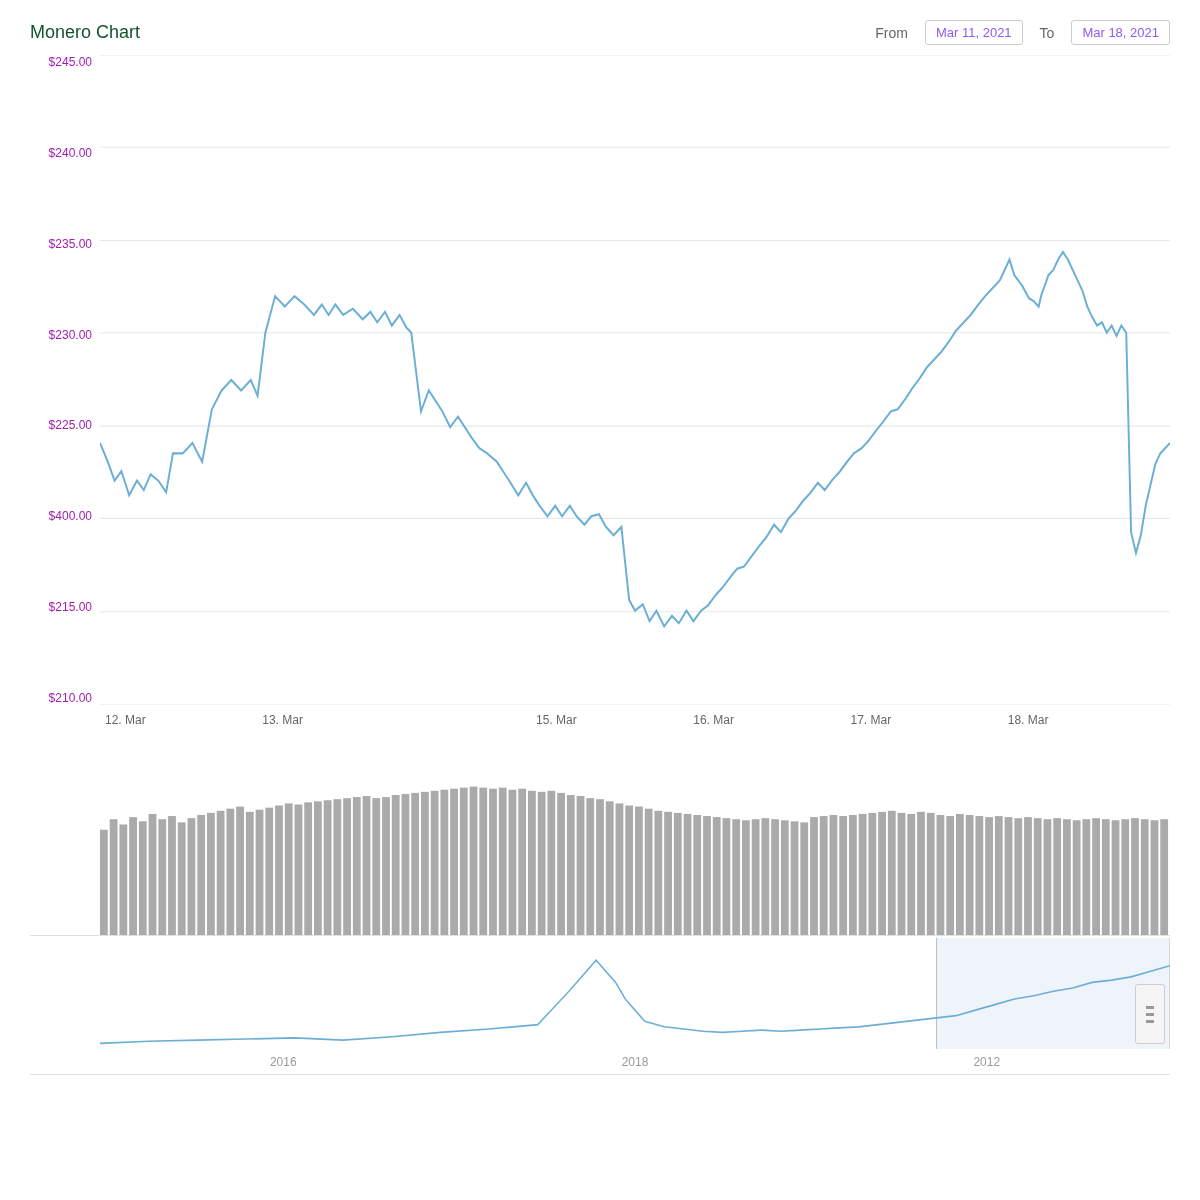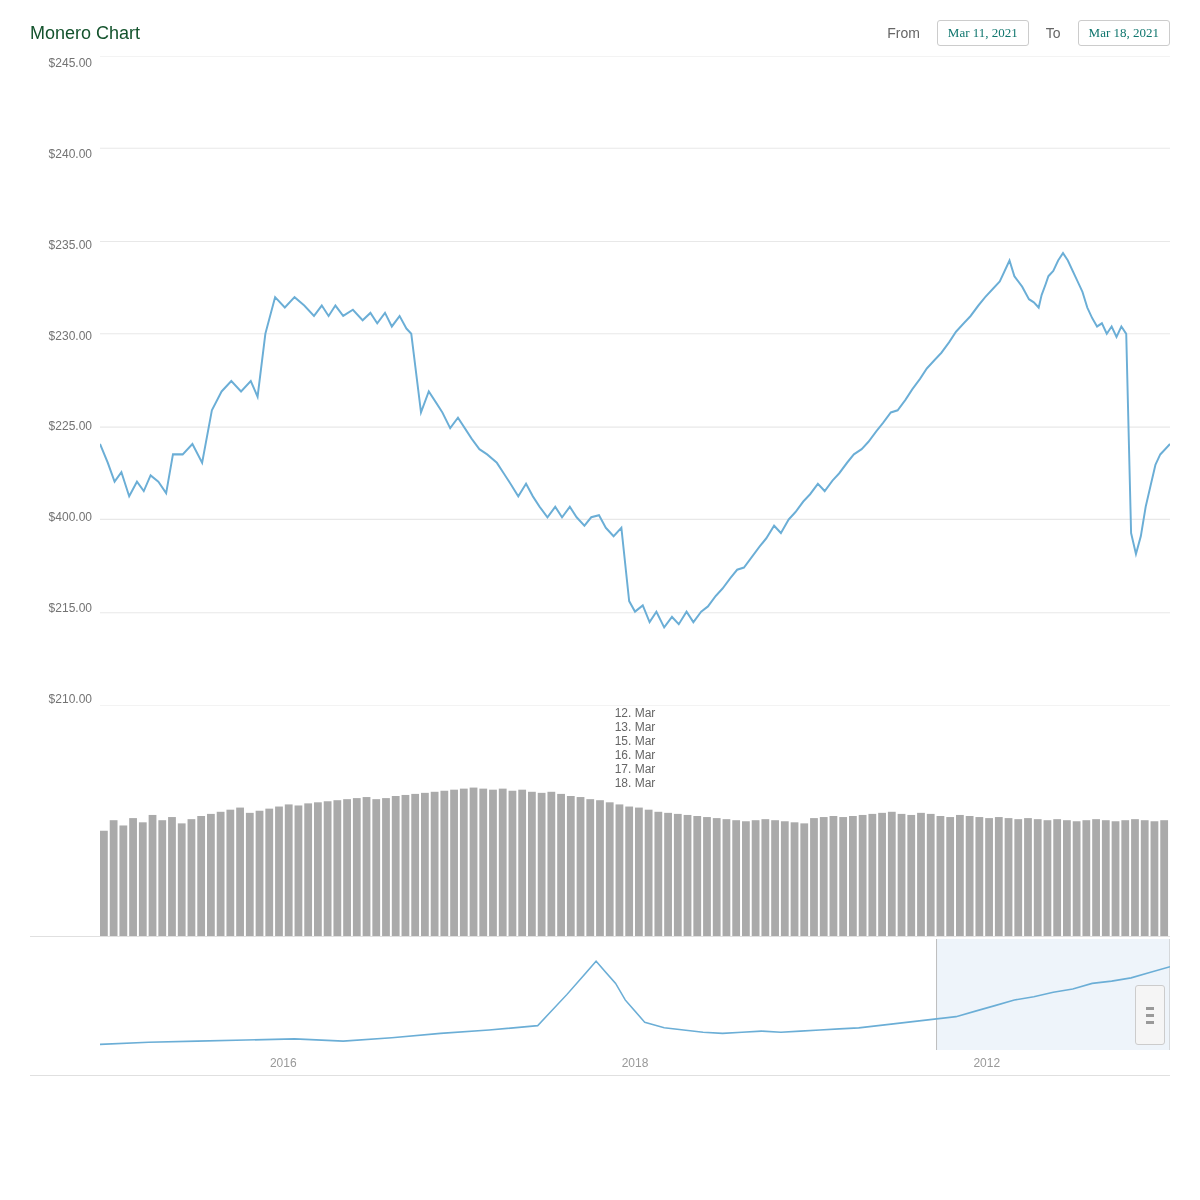--- a/index.html
+++ b/index.html
@@ -35,41 +35,40 @@
     }
     .date-label {
       font-size: 14px;
       color: #666;
     }
     .date-input {
       border: 1px solid #ccc;
       border-radius: 3px;
       padding: 4px 10px;
       font-size: 13px;
-      color: #0f766e;
+      color: #8b5cf6;
       background: #fff;
       cursor: pointer;
-      font-family: Liberation Serif, serif;
     }
     .main-chart-area {
       flex: 0 0 680px;
       position: relative;
       display: flex;
     }
     .y-axis {
       width: 70px;
       flex-shrink: 0;
       display: flex;
       flex-direction: column;
       justify-content: space-between;
       padding-bottom: 30px;
     }
     .y-label {
       font-size: 12px;
-      color: #737373;
+      color: #a21caf;
       text-align: right;
       padding-right: 8px;
     }
     .chart-with-xaxis {
       flex: 1;
       display: flex;
       flex-direction: column;
     }
     .line-chart-svg-container {
       flex: 1;
@@ -345,21 +344,21 @@
               1075,430
               1080,410
               1085,390
               1090,380
               1095,375
               1100,370
             "></polyline>
         </svg>
       </div>
 
-      <div class="x-axis" style="padding: 0 5px; flex-direction: column;">
+      <div class="x-axis" style="padding: 0 5px;">
         <span class="x-label">12. Mar</span>
         <span class="x-label">13. Mar</span>
         <span class="x-label"></span>
         <span class="x-label">15. Mar</span>
         <span class="x-label">16. Mar</span>
         <span class="x-label">17. Mar</span>
         <span class="x-label">18. Mar</span>
         <span class="x-label"></span>
       </div>
     </div>

